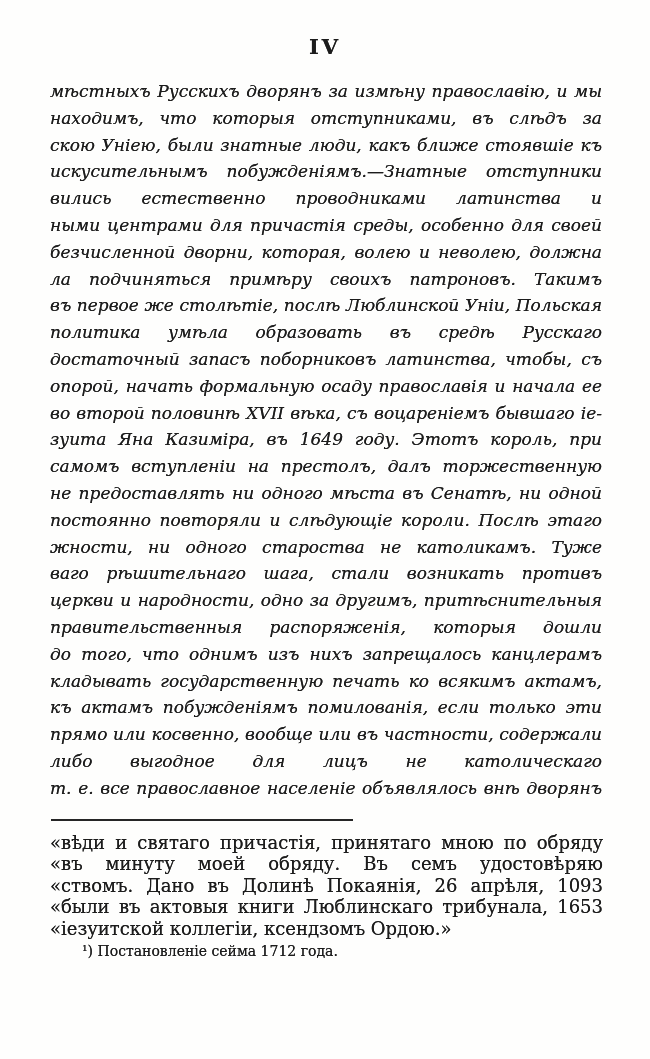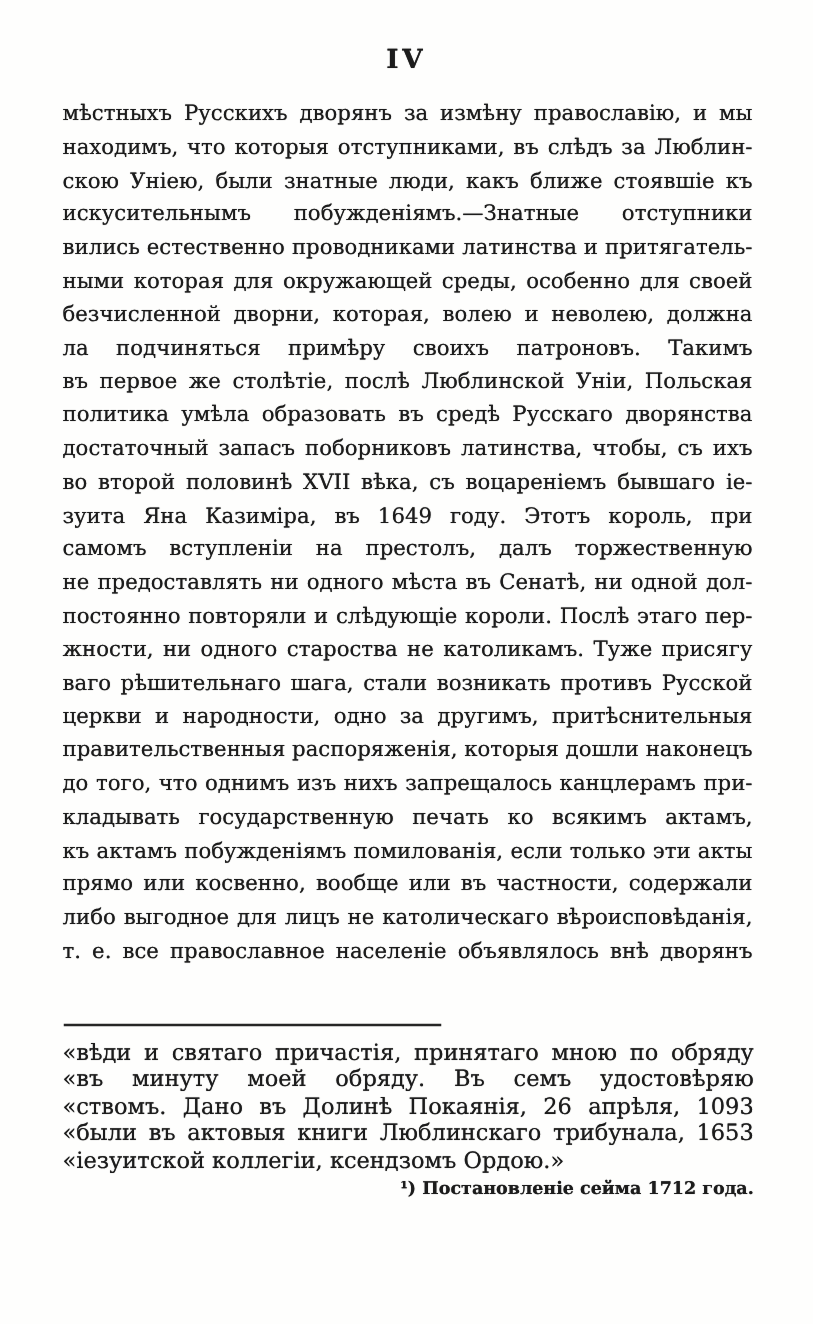--- a/index.html
+++ b/index.html
@@ -23,21 +23,21 @@
   .page-number {
     position: absolute;
     top: 34px; left: 0; width: 650px;
     text-align: center;
     font-size: 21px;
     font-weight: bold;
     letter-spacing: 3px;
   }
   .main-text {
     position: absolute;
-    top: 78px; left: 50px; width: 552px;
+    top: 78px; left: 50px; width: 552px; font-style: italic;
   }
   .text-line {
     height: 26.8px;
     line-height: 26.8px;
     font-size: 17px;
     text-align: justify;
     text-align-last: justify;
     text-justify: inter-word;
     white-space: normal;
     overflow: hidden;
@@ -63,43 +63,43 @@
   }
   .fn-quote .fn-line:last-child {
     text-align-last: left; 
   }
   .fn-note {
     margin-top: 1px;
     padding-left: 32px;
     height: 22px;
     line-height: 22px;
     font-size: 14px;
-    text-align: right;
-    font-weight: bold;
+    text-align: left;
   }
 </style>
 </head>
 <body>
 
 <div class="page">
 
   <div class="page-number">IV</div>
 
   <div class="main-text">
     <div class="text-line">мѣстныхъ Русскихъ дворянъ за измѣну православію, и мы</div>
       <div class="text-line">находимъ, что которыя отступниками, въ слѣдъ за Люблин-</div>
       <div class="text-line">скою Уніею, были знатные люди, какъ ближе стоявшіе къ</div>
       <div class="text-line">искусительнымъ побужденіямъ.—Знатные отступники стано-</div>
       <div class="text-line">вились естественно проводниками латинства и притягатель-</div>
-      <div class="text-line">ными которая для окружающей среды, особенно для своей</div>
+      <div class="text-line">ными центрами для причастія среды, особенно для своей</div>
       <div class="text-line">безчисленной дворни, которая, волею и неволею, должна бы-</div>
       <div class="text-line">ла подчиняться примѣру своихъ патроновъ. Такимъ образомъ,</div>
       <div class="text-line">въ первое же столѣтіе, послѣ Люблинской Уніи, Польская</div>
       <div class="text-line">политика умѣла образовать въ средѣ Русскаго дворянства</div>
       <div class="text-line">достаточный запасъ поборниковъ латинства, чтобы, съ ихъ</div>
+      <div class="text-line">опорой, начать формальную осаду православія и начала ее</div>
       <div class="text-line">во второй половинѣ XVII вѣка, съ воцареніемъ бывшаго іе-</div>
       <div class="text-line">зуита Яна Казиміра, въ 1649 году. Этотъ король, при</div>
       <div class="text-line">самомъ вступленіи на престолъ, далъ торжественную присягу</div>
       <div class="text-line">не предоставлять ни одного мѣста въ Сенатѣ, ни одной дол-</div>
       <div class="text-line">постоянно повторяли и слѣдующіе короли. Послѣ этаго пер-</div>
       <div class="text-line">жности, ни одного староства не католикамъ. Туже присягу</div>
       <div class="text-line">ваго рѣшительнаго шага, стали возникать противъ Русской</div>
       <div class="text-line">церкви и народности, одно за другимъ, притѣснительныя</div>
       <div class="text-line">правительственныя распоряженія, которыя дошли наконецъ</div>
       <div class="text-line">до того, что однимъ изъ нихъ запрещалось канцлерамъ при-</div>

